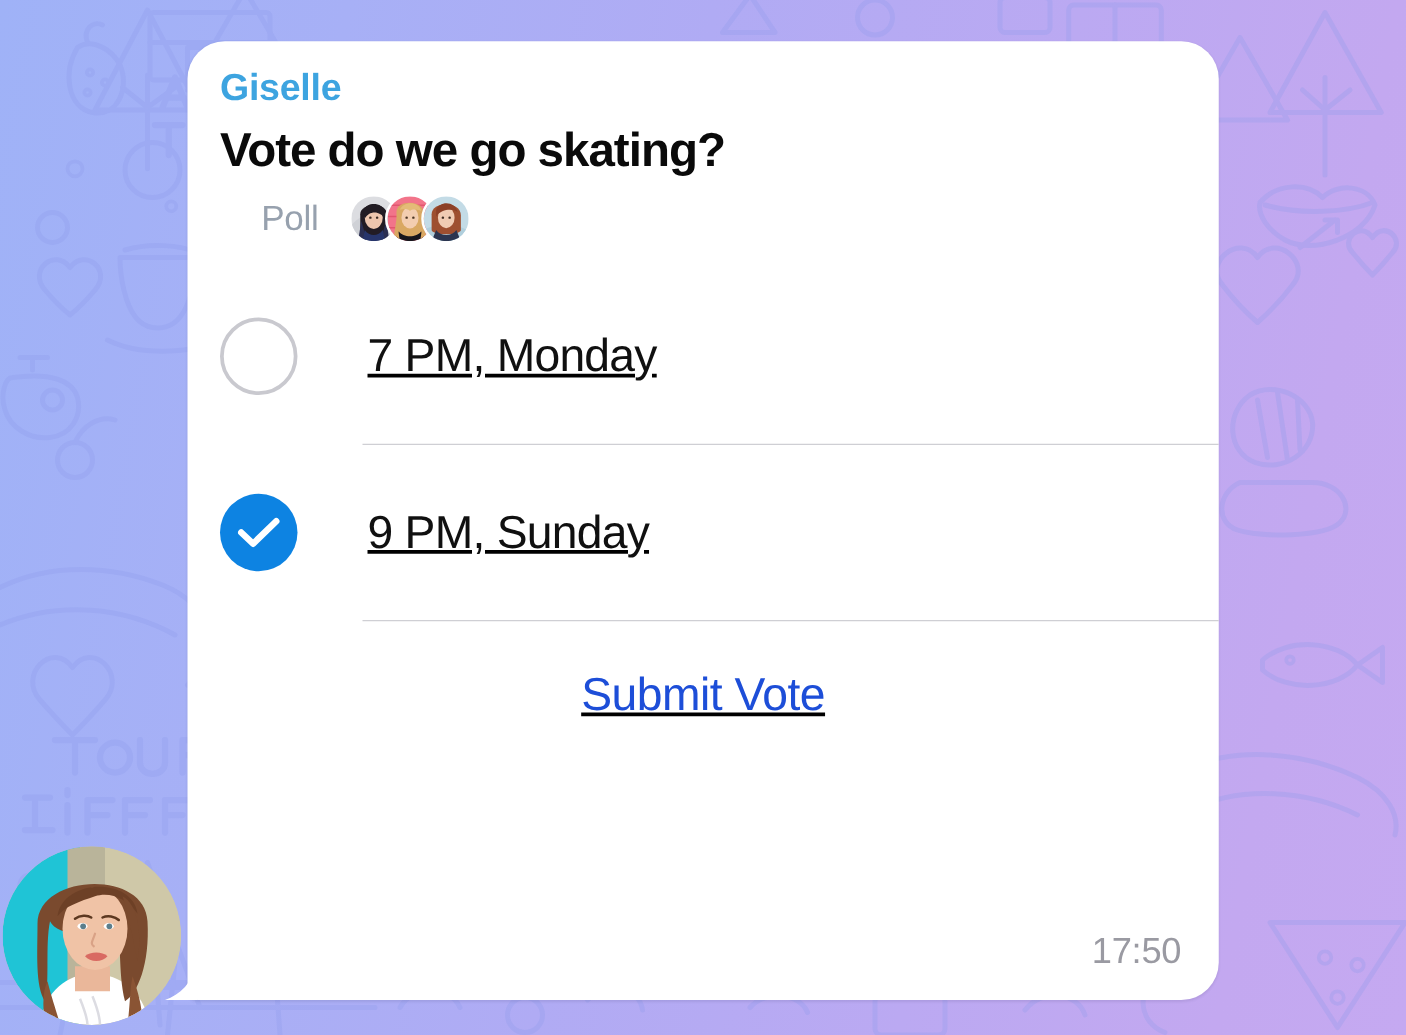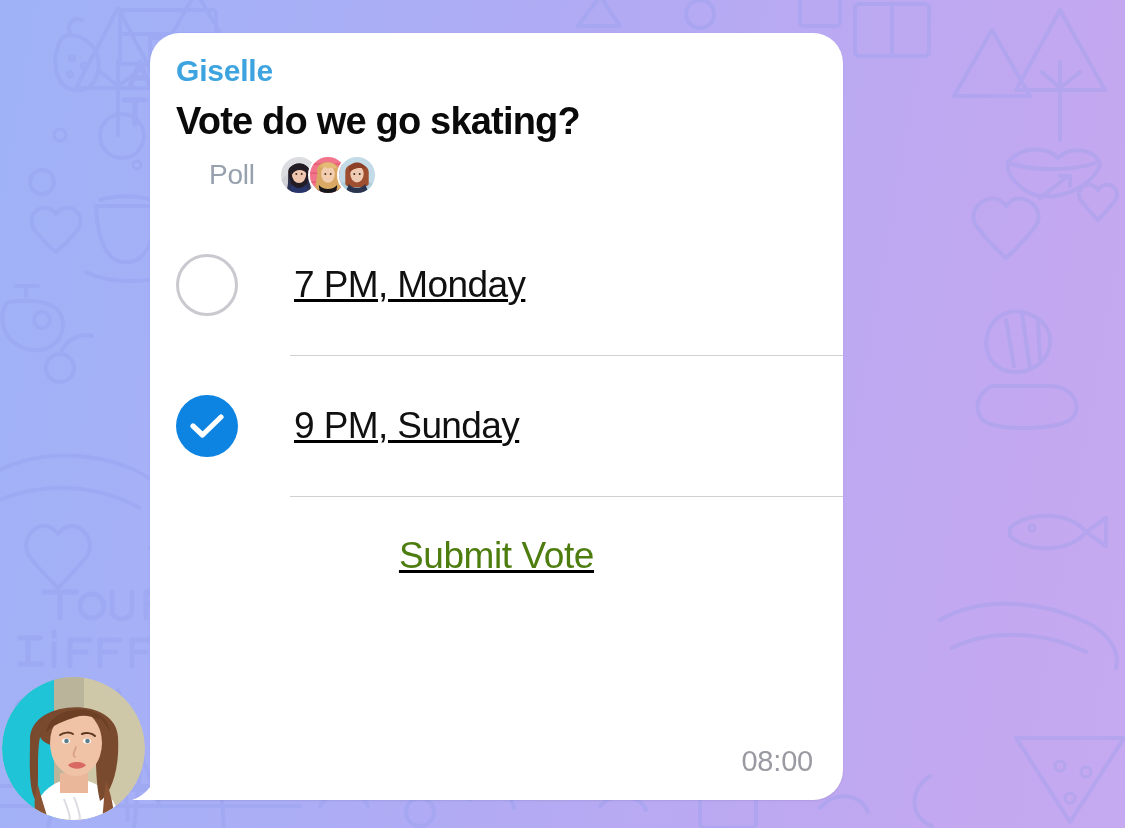--- a/index.html
+++ b/index.html
@@ -26,21 +26,21 @@
     opacity: 0.50;
     pointer-events: none;
   }
   #wallpaper svg { width: 100%; height: 100%; display: block; }
 
   
   #bubble {
     position: absolute;
     left: 150px;
     top: 33px;
-    width: 693px;
+    width: 825px;
     height: 767px;
     background: #ffffff;
     border-radius: 30px 30px 30px 8px;
     box-shadow: 0 1px 2px rgba(40,40,80,0.10);
   }
   
   #bubble-tail {
     position: absolute;
     left: -18px;
     bottom: 0px;
@@ -168,21 +168,21 @@
   #submit-row {
     position: relative;
     height: 120px;
     display: flex;
     align-items: center;
     justify-content: center;
     padding-right: 26px;
   }
   #submit-vote-button {
     font-size: 37px;
-    color: #4d7c0f;
+    color: #1d4ed8;
     letter-spacing: -0.4px;
     font-weight: 400;
     background: none;
     border: none;
     padding: 0;
     font-family: inherit;
     cursor: pointer;
   }
 
   
@@ -459,21 +459,21 @@
           <span class="option-label">9 PM, Sunday</span>
         </div>
 
         <div id="submit-row">
           <button id="submit-vote-button">Submit Vote</button>
         </div>
 
       </div>
     </div>
 
-    <div id="message-time">08:00</div>
+    <div id="message-time">17:50</div>
   </div>
 
   <div id="user-avatar">
     <svg viewBox="0 0 143 143">
       <defs>
         <clipPath id="avclip">
             <circle cx="71.5" cy="71.5" r="71.5"></circle>
           </clipPath>
       </defs>
       <g clip-path="url(#avclip)">

